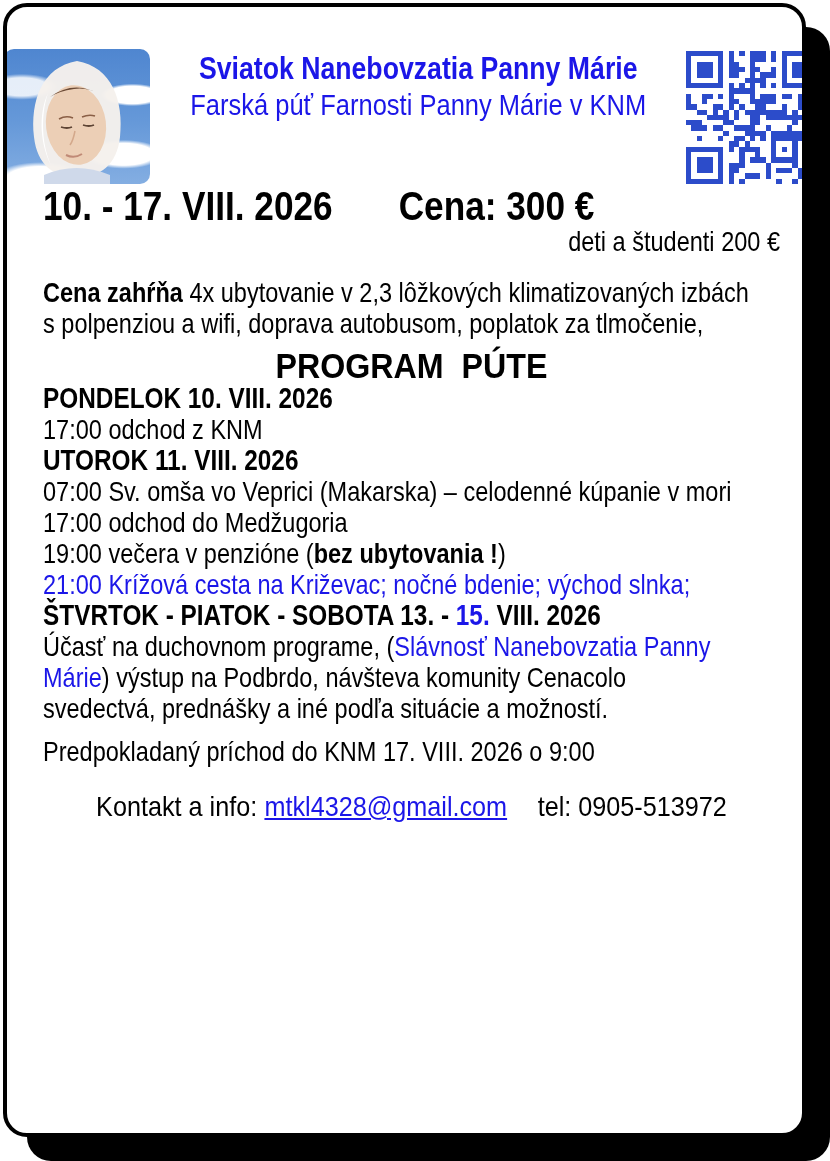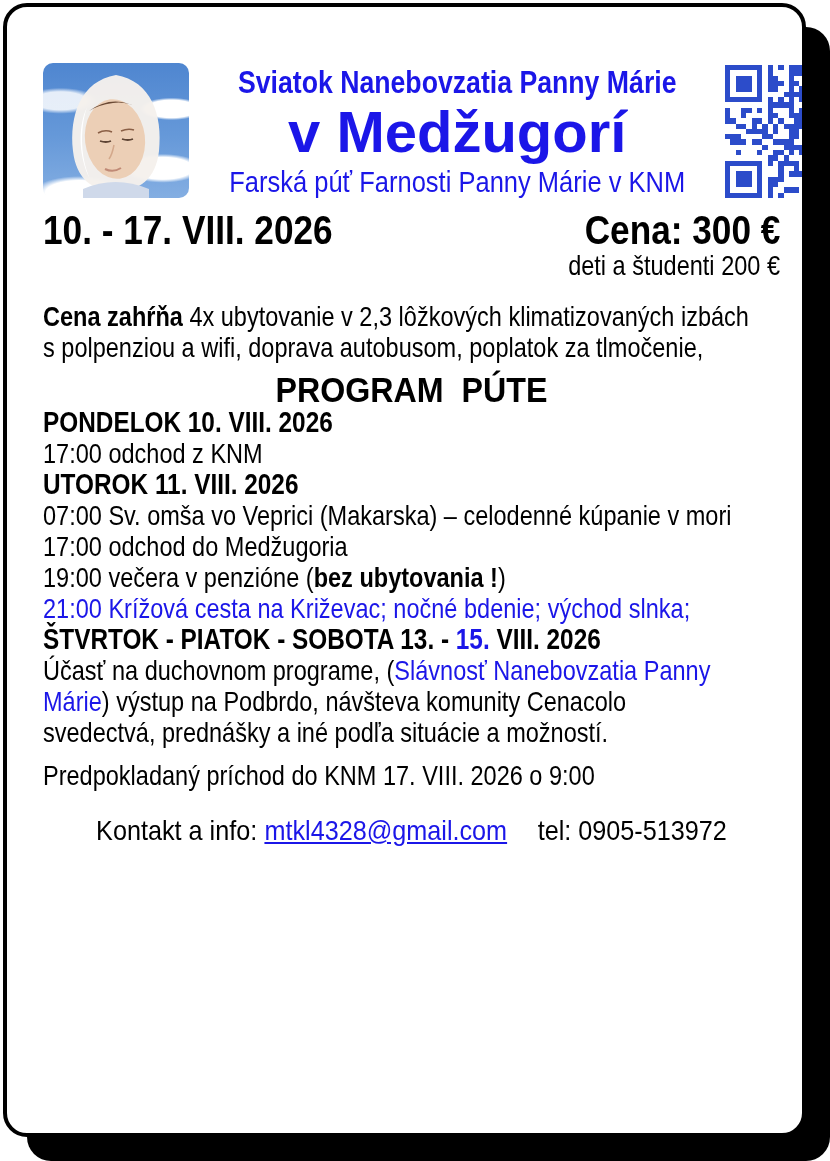--- a/index.html
+++ b/index.html
@@ -9,38 +9,38 @@
     font-family:"Liberation Sans","DejaVu Sans",sans-serif;color:#000;
     overflow:hidden;
   }
   .card{
     position:absolute;left:3px;top:3px;width:803px;height:1134px;
     box-sizing:border-box;background:#fff;border:4px solid #000;
     border-radius:24px;box-shadow:24px 24px 0 0 #000;
     padding:0 22px 0 36px;overflow:hidden;
   }
   
-  .header{display:flex;align-items:flex-start;margin-top:56px;height:136px;}
+  .header{display:flex;align-items:flex-start;margin-top:42px;height:136px;justify-content:center;}
   .mary{
     width:146px;height:135px;border-radius:10px;flex:0 0 auto;overflow:hidden;
     background:
       radial-gradient(ellipse 46px 16px at 88% 34%, #fff 55%, rgba(255,255,255,0) 70%),
       radial-gradient(ellipse 52px 18px at 12% 28%, rgba(255,255,255,.85) 50%, rgba(255,255,255,0) 72%),
       radial-gradient(ellipse 55px 20px at 82% 78%, #fff 55%, rgba(255,255,255,0) 72%),
       radial-gradient(ellipse 62px 22px at 25% 96%, #fff 55%, rgba(255,255,255,0) 75%),
       linear-gradient(180deg,#4f86d0 0%,#6699d9 55%,#84aee2 100%);
   }
   .titles{flex:1;text-align:center;padding-top:2px;}
   .t1{font-size:31px;font-weight:bold;color:var(--blue);transform:scaleX(.86);transform-origin:50% 50%;white-space:nowrap;}
   .t2{font-size:58px;font-weight:bold;color:var(--blue);line-height:1.08;white-space:nowrap;}
   .t3{font-size:30px;color:var(--blue);transform:scaleX(.85);transform-origin:50% 50%;white-space:nowrap;margin-top:1px;}
   .qr{width:133px;height:133px;flex:0 0 auto;margin-top:2px;background:#fff;}
   .qr svg{display:block;width:133px;height:133px;shape-rendering:crispEdges;}
   
-  .priceRow{display:flex;justify-content:space-between;align-items:baseline;margin-top:10px;line-height:42px;}
+  .priceRow{display:flex;align-items:baseline;line-height:42px;}
   .dates{font-size:40px;font-weight:bold;transform:scaleX(.88);transform-origin:0 50%;white-space:nowrap;}
   .price{font-size:40px;font-weight:bold;transform:scaleX(.88);transform-origin:100% 50%;white-space:nowrap;}
   .discount{text-align:right;font-size:28px;line-height:29px;transform:scaleX(.84);transform-origin:100% 50%;white-space:nowrap;}
   
   .para{margin-top:21px;}
   .pline,.line{font-size:28px;line-height:31px;white-space:nowrap;}
   .cond{transform:scaleX(.84);transform-origin:0 50%;}
   .programHeading{
     font-size:35px;font-weight:bold;text-align:center;margin:10px 0 0 0;
     line-height:34px;white-space:pre;transform:scaleX(.92);transform-origin:50% 50%;
@@ -74,21 +74,20 @@
         <path d="M78,68 Q85,65 91,67" stroke="#8a5f46" stroke-width="1.6" fill="none"></path>
         <path d="M57,78 Q63,80 68,78" stroke="#5d4434" stroke-width="1.8" fill="none"></path>
         <path d="M79,76 Q85,78 90,76" stroke="#5d4434" stroke-width="1.8" fill="none"></path>
         <path d="M71,82 Q69,92 66,96" stroke="#d3a88b" stroke-width="1.5" fill="none"></path>
         <path d="M62,106 Q70,110 78,105" stroke="#c08a76" stroke-width="2" fill="none"></path>
         <path d="M40,126 Q72,112 106,126 L106,135 L40,135 Z" fill="#cfd9ea"></path>
       </svg>
     </div>
     <div class="titles">
       <div class="t1">Sviatok Nanebovzatia Panny Márie</div>
-      <div class="t2">v Medžugorí</div>
       <div class="t3">Farská púť Farnosti Panny Márie v KNM</div>
     </div>
     <div class="qr">
       <svg id="qr-svg" viewBox="0 0 25 25">
           <g fill="#2c4cca">
             <rect x="0" y="0" width="1" height="1"></rect>
             <rect x="1" y="0" width="1" height="1"></rect>
             <rect x="2" y="0" width="1" height="1"></rect>
             <rect x="3" y="0" width="1" height="1"></rect>
             <rect x="4" y="0" width="1" height="1"></rect>

